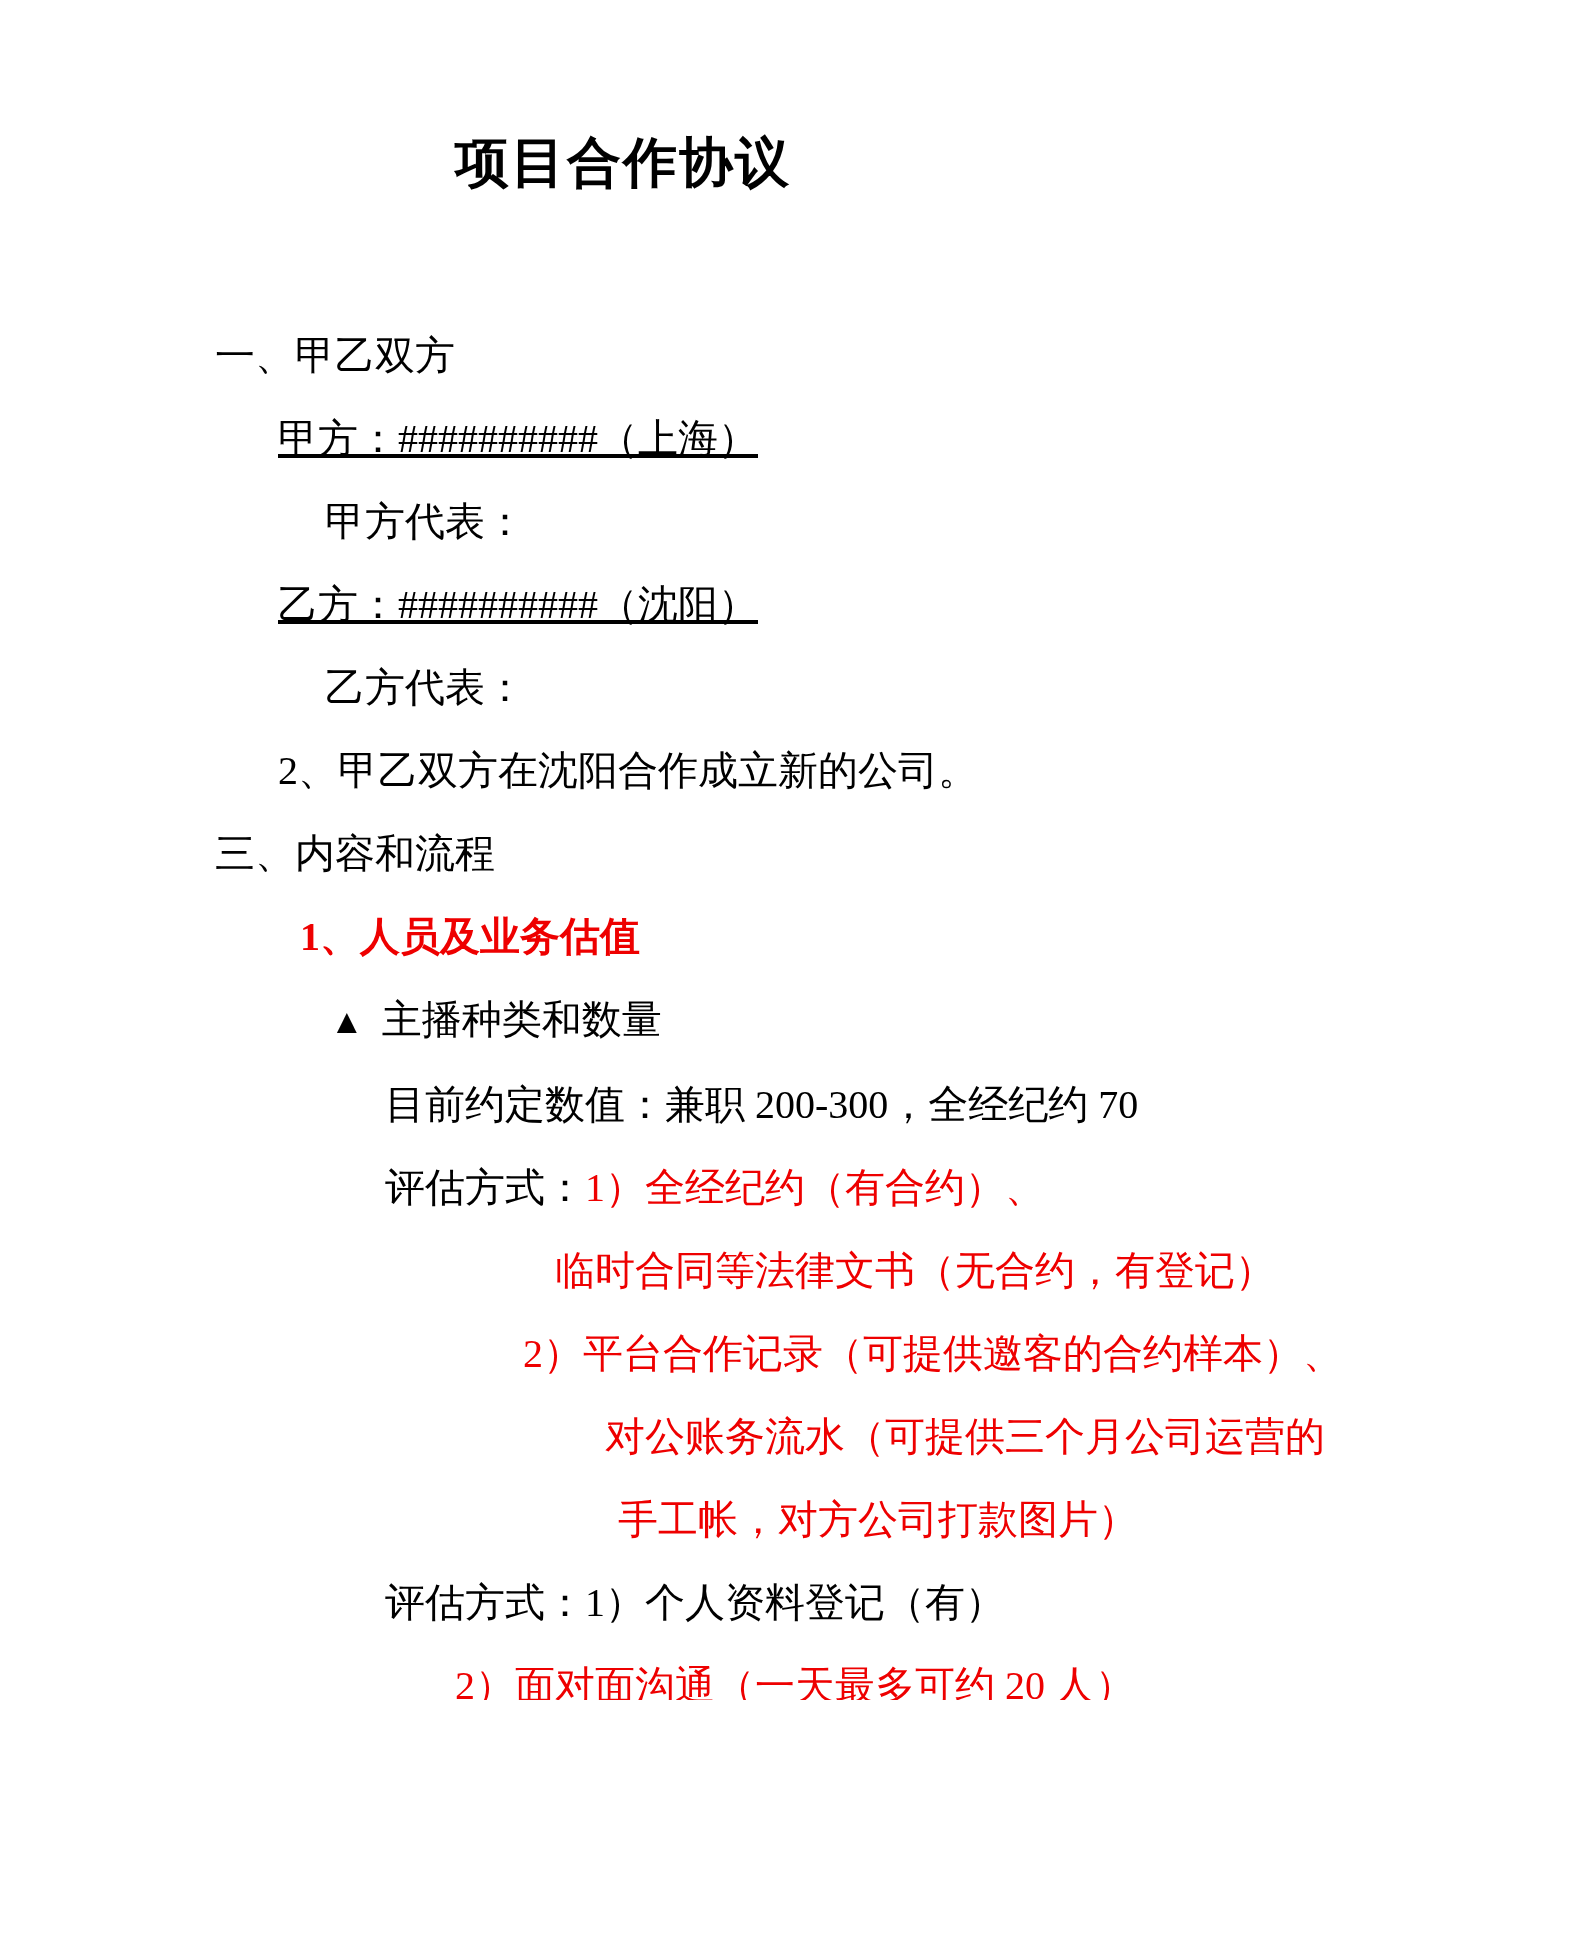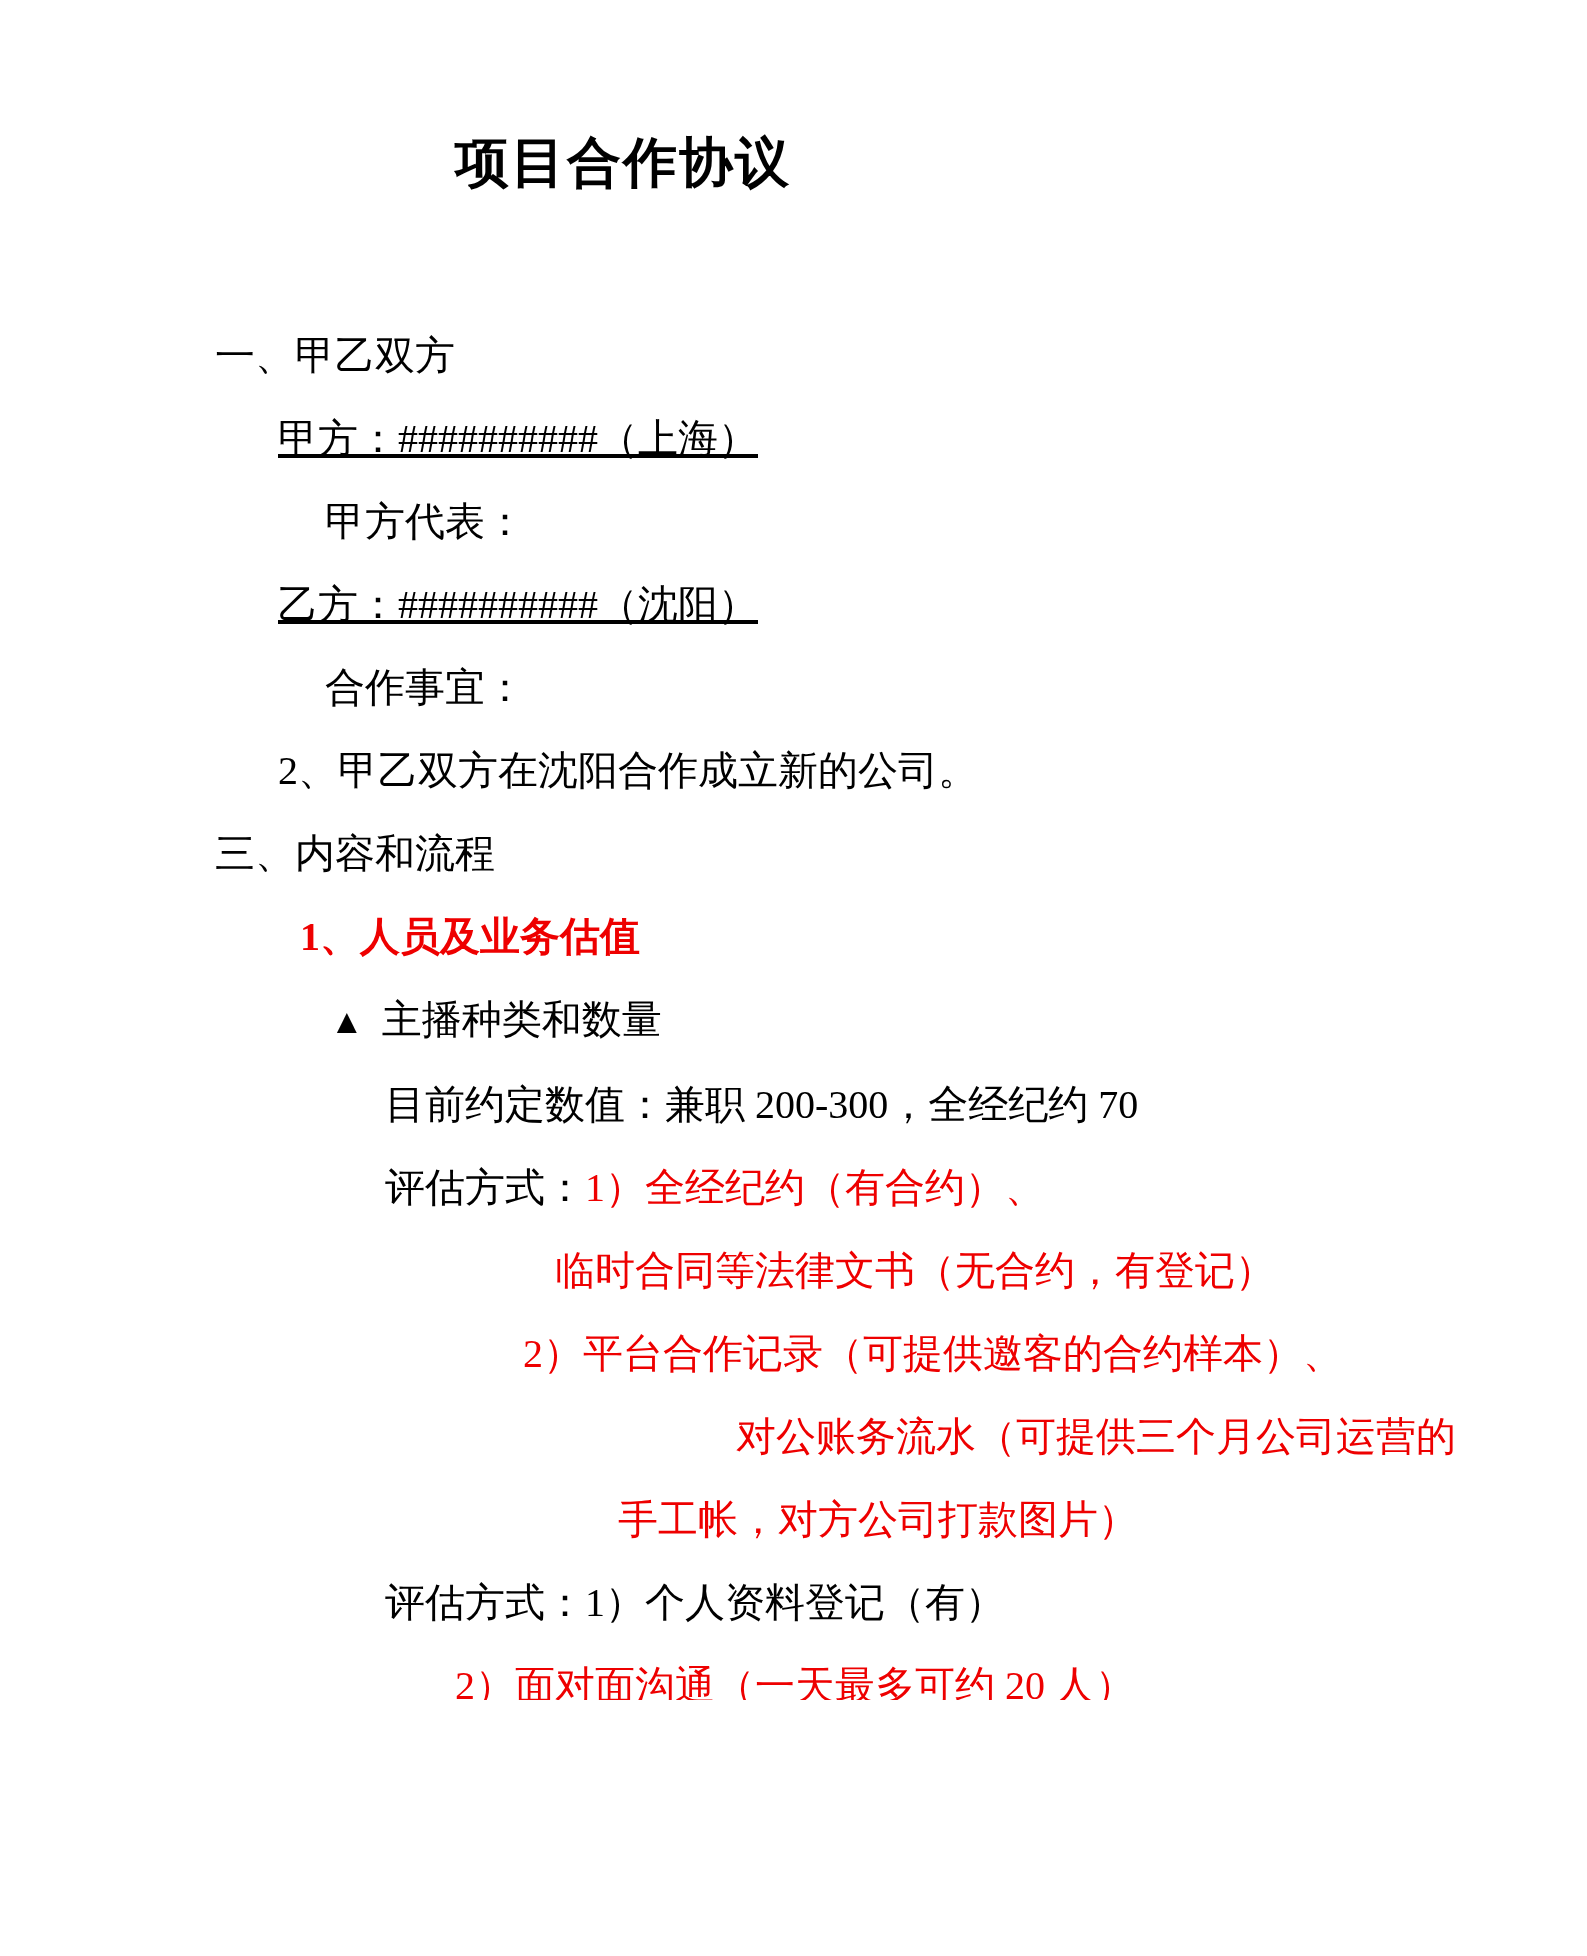--- a/index.html
+++ b/index.html
@@ -40,35 +40,35 @@
   
   .l1      { padding-left: 215px; }
   .party   { padding-left: 278px; text-decoration: underline; }
   .rep     { padding-left: 325px; }
   .item    { padding-left: 278px; }
   .redhead { padding-left: 300px; }
   .bullet  { padding-left: 330px; }
   .eval    { padding-left: 385px; }
   .rc1     { padding-left: 555px; }
   .rc2     { padding-left: 523px; }
-  .rc3     { padding-left: 605px; text-align: center; }
+  .rc3     { padding-left: 605px; }
   .rc4     { padding-left: 618px; }
   .rc5     { padding-left: 455px; }
 </style>
 </head>
 <body>
 
 <div class="page">
   <h1 class="title">项目合作协议</h1>
   <main class="doc-body">
       <p class="line l1"><span>一、甲乙双方</span></p>
       <p class="line party"><span>甲方：##########（上海）</span></p>
       <p class="line rep"><span>甲方代表：</span></p>
       <p class="line party"><span>乙方：##########（沈阳）</span></p>
-      <p class="line rep"><span>合作事宜：</span></p>
+      <p class="line rep"><span>乙方代表：</span></p>
       <p class="line item"><span>2、甲乙双方在沈阳合作成立新的公司。</span></p>
       <p class="line l1"><span>三、内容和流程</span></p>
       <p class="line redhead"><span class="red bold">1、人员及业务估值</span></p>
       <p class="line bullet"><span class="bullet-icon">▲</span><span>主播种类和数量</span></p>
       <p class="line eval"><span>目前约定数值：兼职 200-300，全经纪约 70</span></p>
       <p class="line eval"><span>评估方式：</span><span class="red">1）全经纪约（有合约）、</span></p>
       <p class="line rc1"><span class="red">临时合同等法律文书（无合约，有登记）</span></p>
       <p class="line rc2"><span class="red">2）平台合作记录（可提供邀客的合约样本）、</span></p>
       <p class="line rc3"><span class="red">对公账务流水（可提供三个月公司运营的</span></p>
       <p class="line rc4"><span class="red">手工帐，对方公司打款图片）</span></p>

